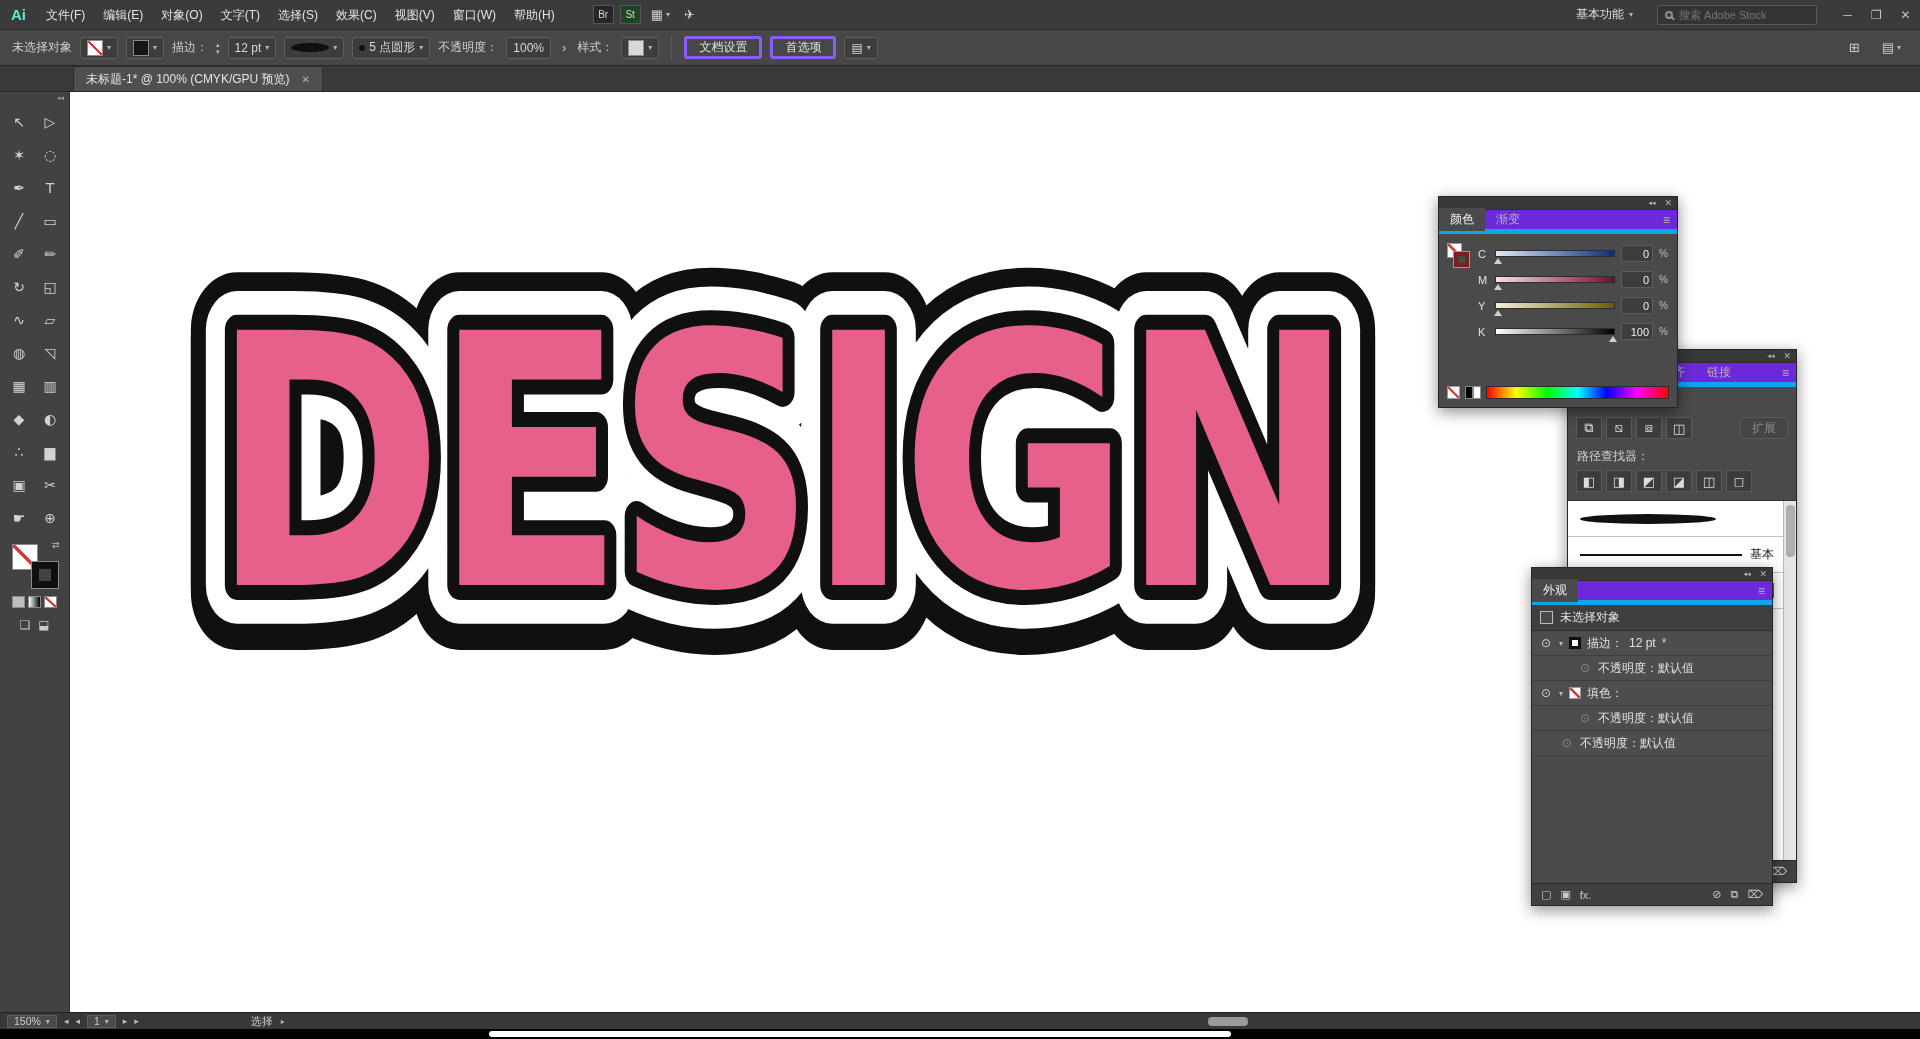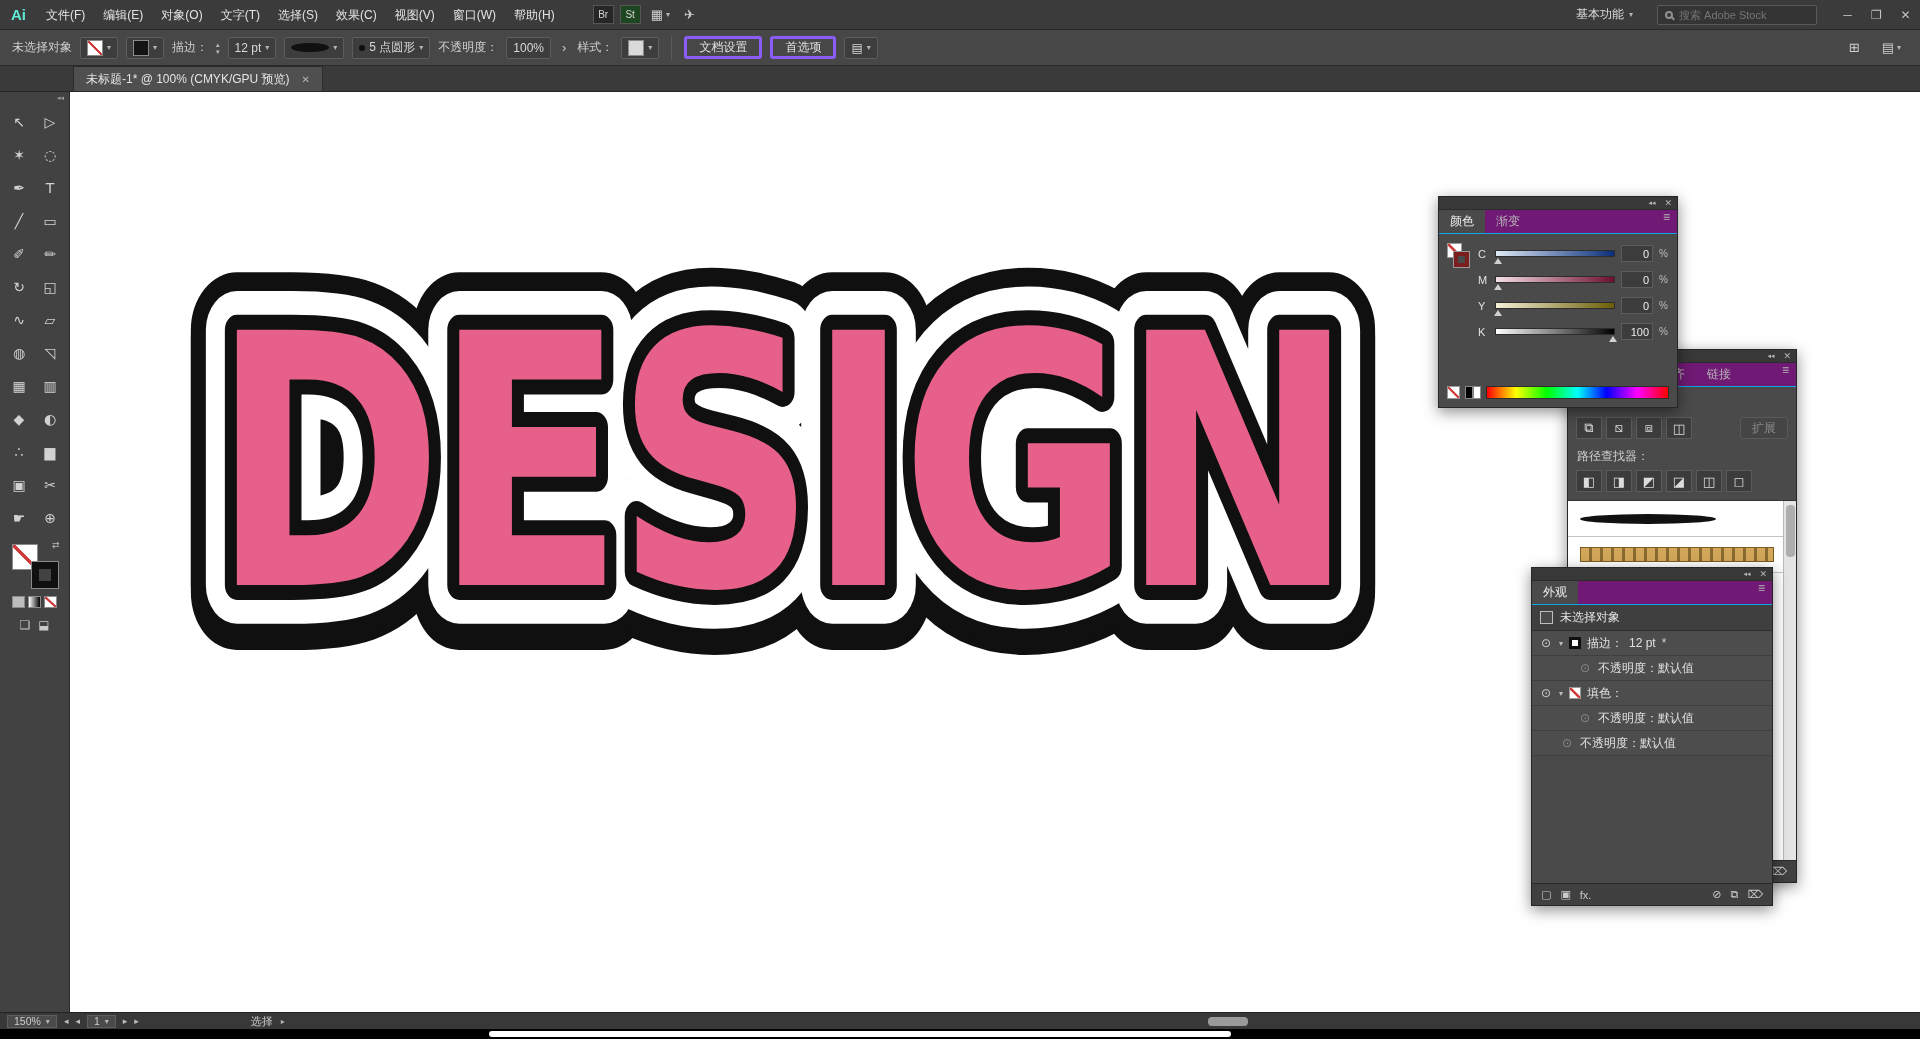--- a/index.html
+++ b/index.html
@@ -75,21 +75,21 @@
   .canvas { position:absolute; left:70px; top:92px; right:0; bottom:27px; background:#ffffff; z-index:1; }
   .artwork { position:absolute; left:83px; top:158px; width:1250px; height:460px; overflow:visible; }
   .artwork text { font-family:"DejaVu Sans", sans-serif; font-weight:bold; }
   .watermark { position:absolute; right:26px; bottom:16px; font-size:46px; font-weight:bold; color:#414141;
     letter-spacing:2px; font-family:"DejaVu Sans", sans-serif; }
   
   .panel { position:absolute; background:#4a4a4a; border:1px solid #262626; box-shadow:0 4px 14px rgba(0,0,0,.45); }
   .panel-topbar { height:13px; background:#383838; display:flex; justify-content:flex-end; align-items:center;
     gap:9px; padding:0 5px; font-size:7px; color:#b5b5b5; border-bottom:1px solid #2c2c2c; }
   .panel-topbar .x { font-size:9px; }
-  .panel-tabs { display:flex; background:#701a75; height:24px; border-bottom:1px solid #0ea5e9; }
+  .panel-tabs { display:flex; align-items:center; background:#6d28d9; height:24px; border-bottom:5px solid #0ea5e9; }
   .panel-tab { padding:0 11px; line-height:23px; font-size:12px; color:#b5b5b5; }
   .panel-tab.active { background:#4a4a4a; color:#ededed; }
   .panel-menu { margin-left:auto; color:#b5b5b5; padding-right:7px; font-size:12px; }
   
   .color-panel { left:1438px; top:196px; width:240px; height:212px; z-index:20; display:flex; flex-direction:column; }
   .color-body { flex:1; display:flex; padding:9px 8px 4px 8px; gap:7px; }
   .mini-fs { position:relative; width:24px; height:40px; }
   .mini-fill { position:absolute; left:0; top:0; width:15px; height:15px; border:1px solid #999;
     background:linear-gradient(to top right,#fff 40%,#d03a3a 46%,#d03a3a 54%,#fff 60%); }
   .mini-stroke { position:absolute; left:7px; top:9px; width:15px; height:15px; border:4px solid #7a1e1e;
@@ -410,20 +410,24 @@
       <span class="pf-btn">◩</span>
       <span class="pf-btn">◪</span>
       <span class="pf-btn">◫</span>
       <span class="pf-btn">◻</span>
     </div>
     <div class="brush-list">
       <div class="brush-row">
         <span class="blob"></span>
       </div>
       <div class="brush-row">
+        <span class="thin-line"></span>
+        <span class="brush-name">基本</span>
+      </div>
+      <div class="brush-row">
         <span class="pattern-strip"></span>
       </div>
       <div class="list-scroll">
         <span class="list-thumb"></span>
       </div>
     </div>
     <div class="panel-footer">
       <span class="pf-footer-spacer"></span>
       <span>⧉</span>
       <span>⌦</span>

